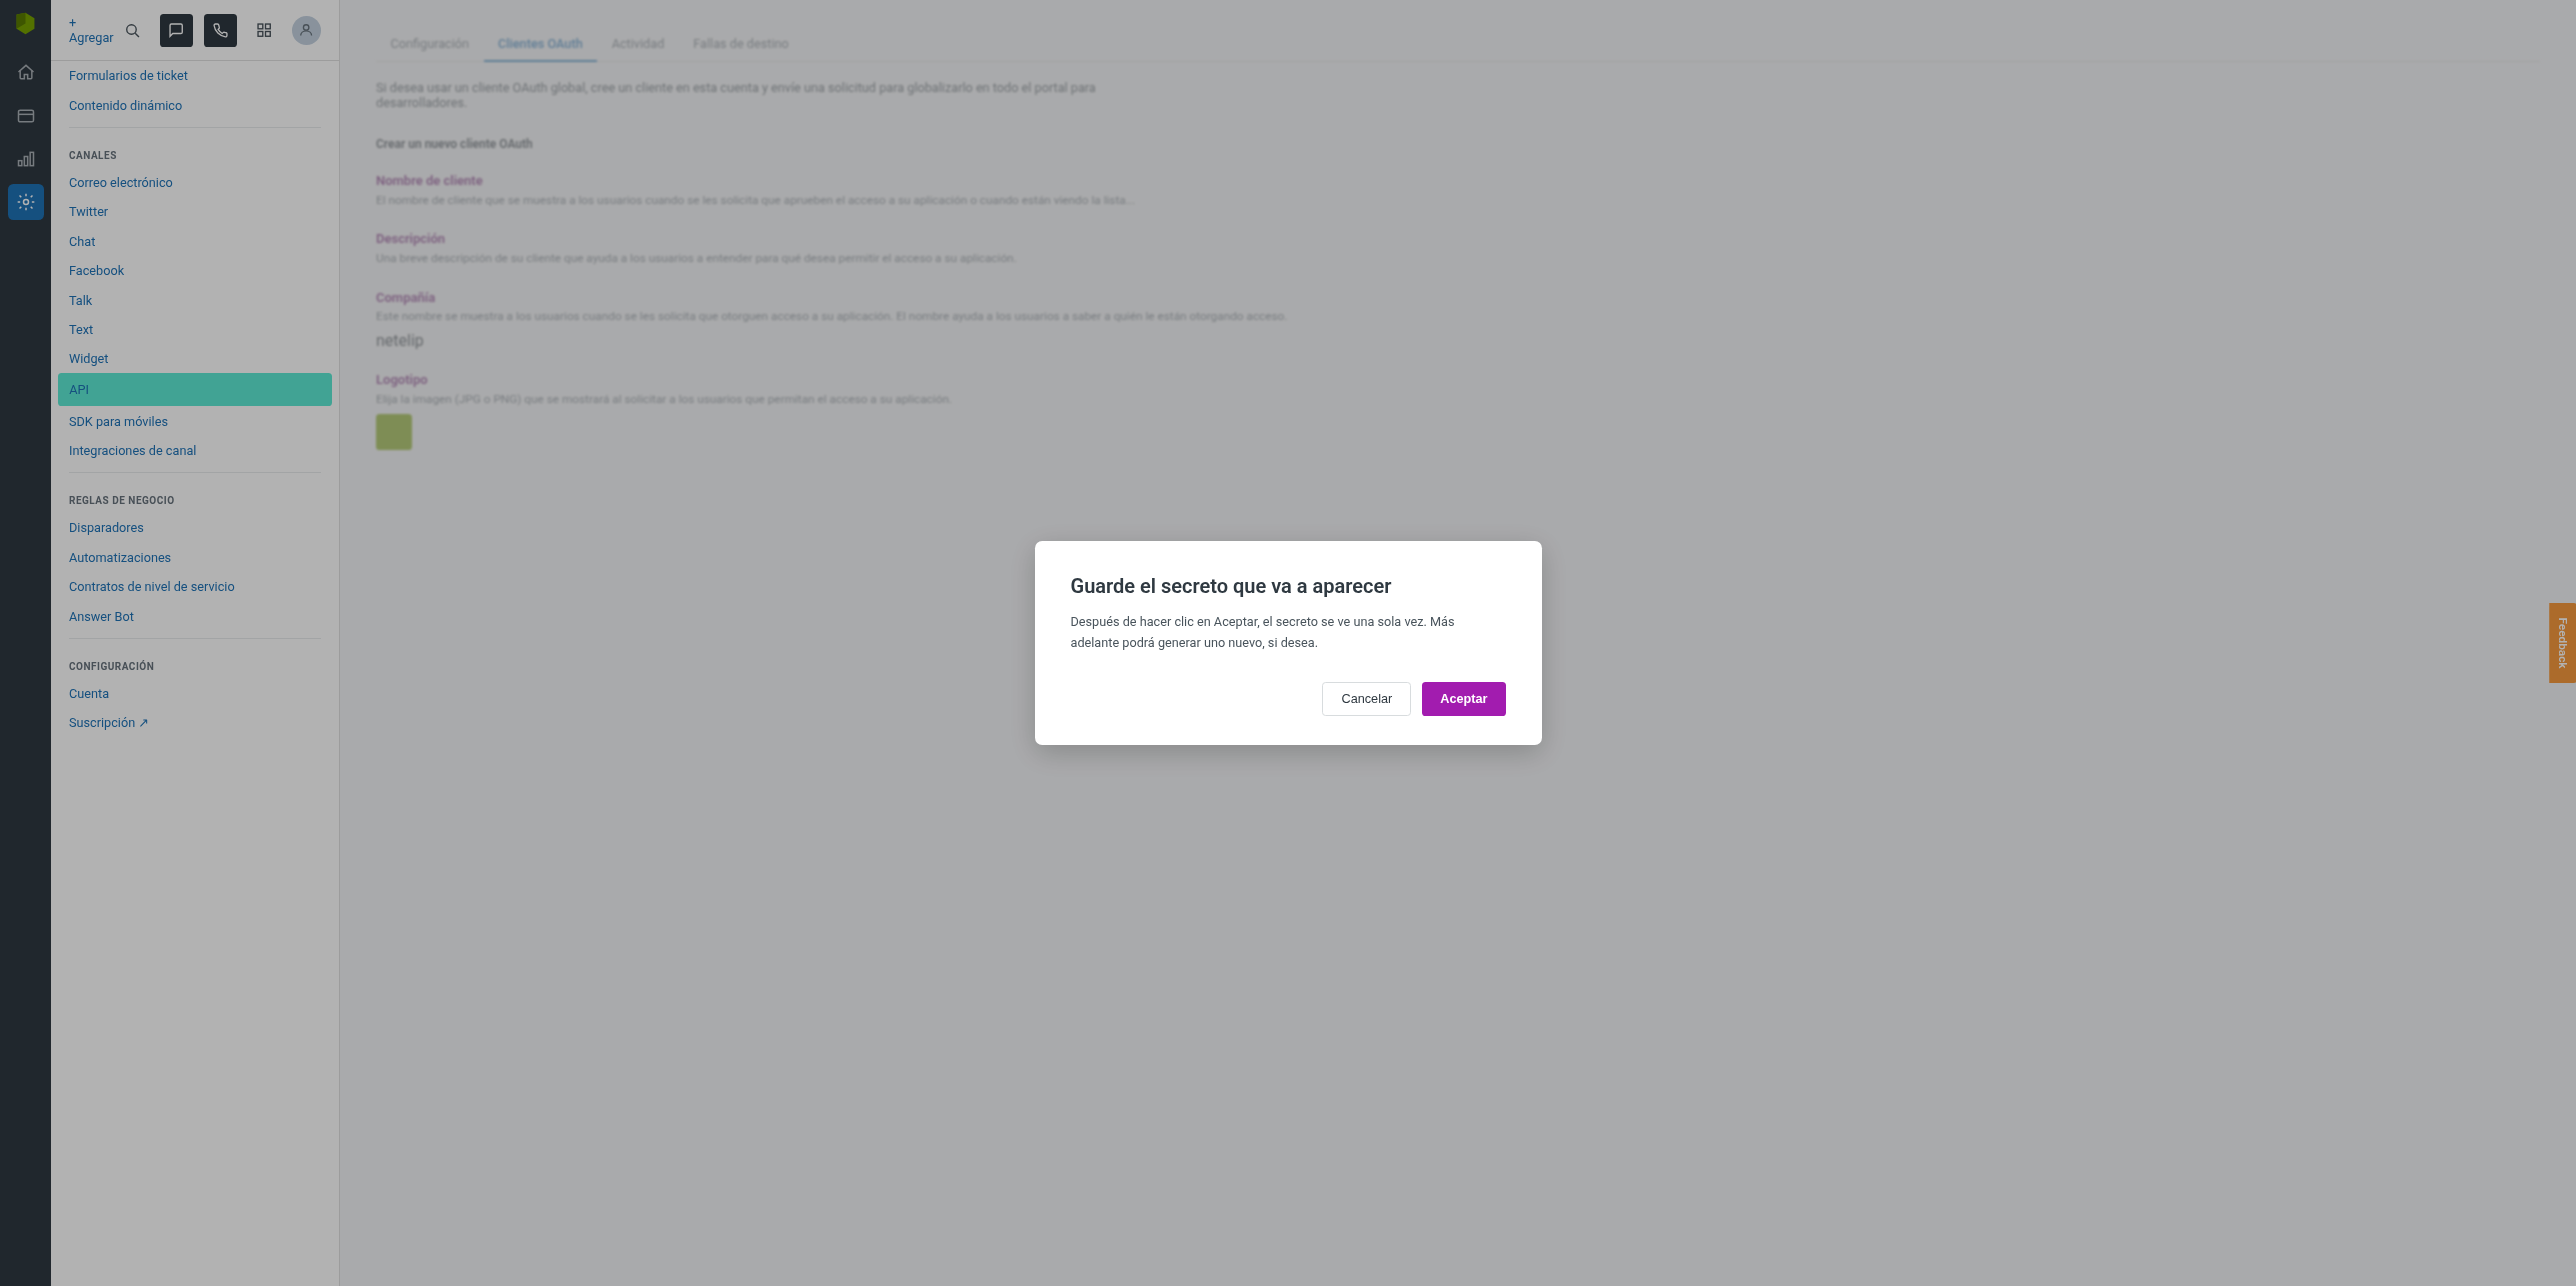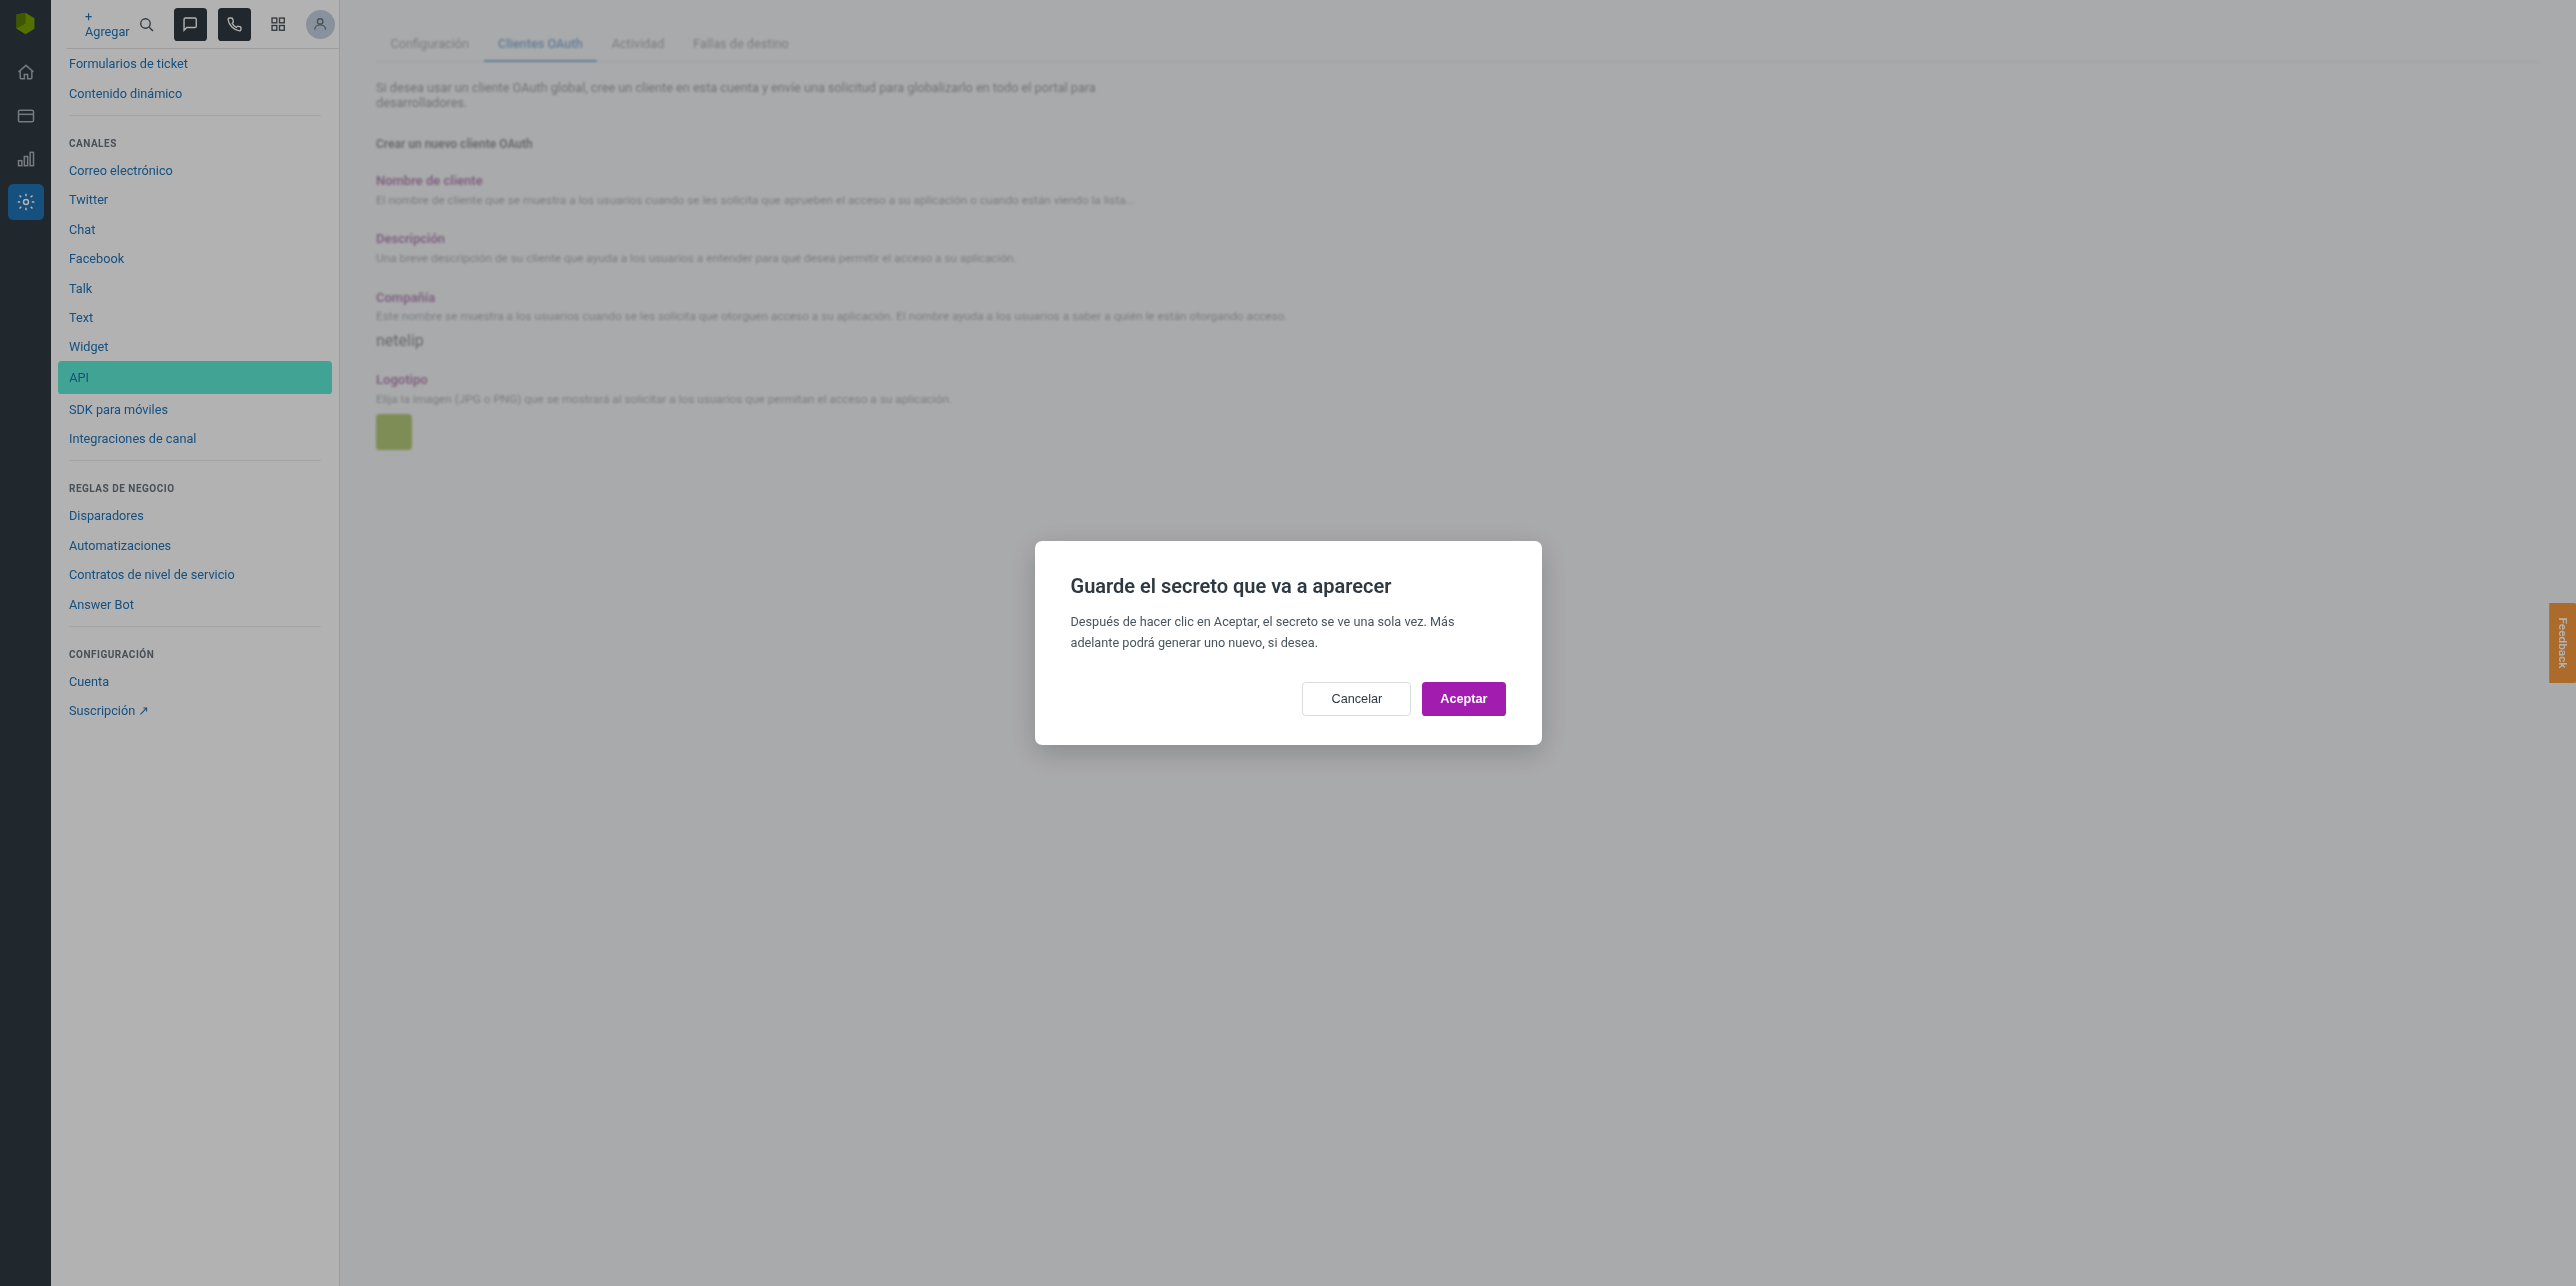--- a/index.html
+++ b/index.html
@@ -81,23 +81,22 @@
     }
 
     
     .top-header {
       background: #ffffff;
       border-bottom: 0.9px solid #e0e0e0;
       display: flex;
       align-items: center;
       justify-content: space-between;
       padding: 0 18px;
-      height: 49px;
+      height: 61px;
       flex-shrink: 0;
-      margin-left: 16px;
     }
     .top-header-left {
       display: flex;
       align-items: center;
       gap: 7.2px;
       font-size: 12.7px;
       color: #1f73b7;
       cursor: pointer;
     }
     .top-header-right {
@@ -221,21 +220,21 @@
       color: #49545c;
       line-height: 1.6;
       margin-bottom: 29px;
     }
     .modal-actions {
       display: flex;
       justify-content: flex-end;
       gap: 11px;
     }
     .btn-cancel {
-      padding: 9px 28px;
+      padding: 9px 18px;
       font-size: 12.7px;
       border: 0.9px solid #d8dcde;
       background: white;
       color: #2f3941;
       border-radius: 3.6px;
       cursor: pointer;
       font-weight: 500;
     }
     .btn-accept {
       padding: 9px 18px;

